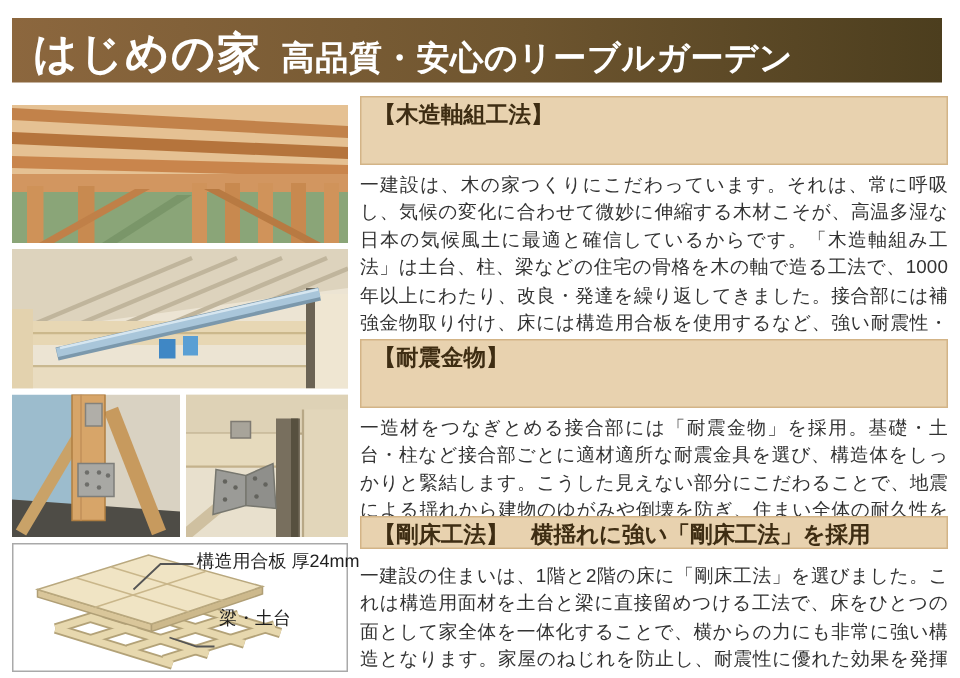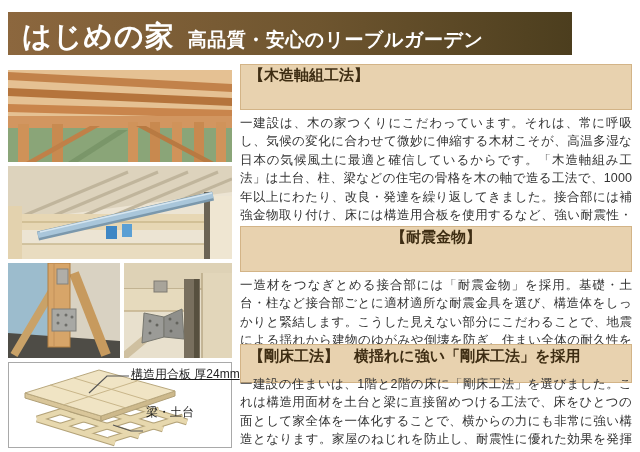--- a/index.html
+++ b/index.html
@@ -3,61 +3,61 @@
 <meta charset="utf-8">
 <style>
   html,body{margin:0;padding:0;}
   body{
     width:640px;height:452px;background:#ffffff;position:relative;overflow:hidden;
     font-family:"Liberation Sans","DejaVu Sans",sans-serif;
   }
 
   
   .header-band{
-    position:absolute;left:8px;top:12px;width:564px;height:43px;
+    position:absolute;left:8px;top:12px;width:620px;height:43px;
     background:linear-gradient(90deg,#8C673E 0%,#6E552F 55%,#4C3E1E 100%);
     display:flex;align-items:flex-end;box-sizing:border-box;padding:0 0 4px 14px;
   }
   .header-title{
     font-family:"Liberation Serif","DejaVu Serif",serif;
     font-size:29px;line-height:1;color:#ffffff;font-weight:bold;letter-spacing:1px;
   }
   .header-subtitle{
     font-family:"Liberation Serif","DejaVu Serif",serif;
-    font-size:19px;line-height:1.15;color:#ffffff;font-weight:bold;margin-left:13px;letter-spacing:0.5px;
+    font-size:22px;line-height:1.15;color:#ffffff;font-weight:bold;margin-left:13px;letter-spacing:0.5px;
   }
 
   
   .photo{position:absolute;display:block;}
   .photo svg{display:block;width:100%;height:100%;}
   #photo1{left:8px;top:70px;width:224px;height:92px;}
   #photo2{left:8px;top:166px;width:224px;height:93px;}
   #photo3a{left:8px;top:263px;width:112px;height:95px;}
   #photo3b{left:124px;top:263px;width:108px;height:95px;}
   #diagram{
     left:8px;top:362px;width:224px;height:86px;border:1px solid #a9a9a9;
     box-sizing:border-box;background:#ffffff;
   }
   .diag-label{
     position:absolute;font-size:12px;color:#1e1e1e;letter-spacing:0;white-space:nowrap;
   }
-  #diag-label-top{left:131px;top:366px;text-decoration:underline;}
+  #diag-label-top{left:131px;top:366px;}
   #diag-label-bottom{left:146px;top:404px;}
 
   
   .right-col{position:absolute;left:240px;top:0;width:392px;height:452px;}
   .hbox{
     position:absolute;left:0;width:392px;box-sizing:border-box;
     background:#E8D2AF;border:1px solid #D3B487;
-    color:#3E2D13;font-family:Liberation Mono, monospace;
+    color:#3E2D13;font-family:Liberation Serif, serif;
     font-weight:bold;font-size:15px;line-height:20px;padding:2px 8px;
   }
   #hbox1{top:64px;height:46px;}
-  #hbox2{top:226px;height:46px;text-align:center;}
-  #hbox3{top:344px;height:39px;line-height:21px;white-space:nowrap;}
+  #hbox2{top:226px;height:46px;}
+  #hbox3{top:344px;height:22px;line-height:21px;white-space:nowrap;}
   #hbox3 .hbox-headline{margin-left:15px;}
   .body-text{
     position:absolute;left:0;width:392px;font-size:12.5px;line-height:18.4px;
     color:#333333;text-align:justify;letter-spacing:0.1px;
   }
   #p1{top:114px;}
   #p2{top:276px;}
   #p3{top:375px;}
 </style>
 </head>

